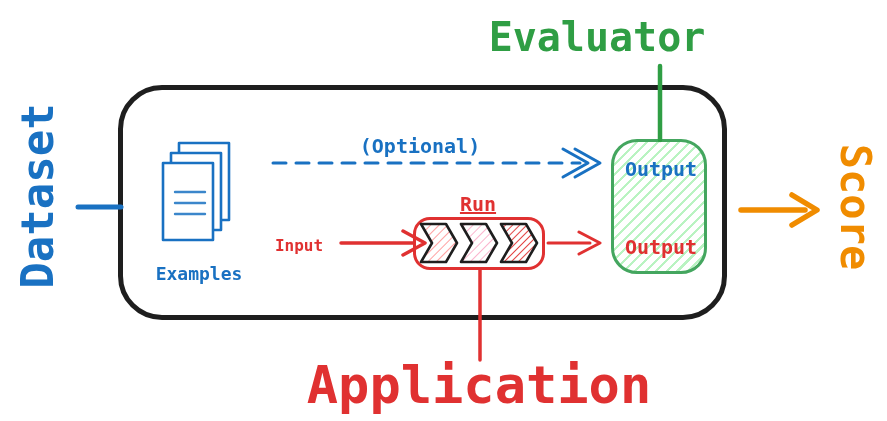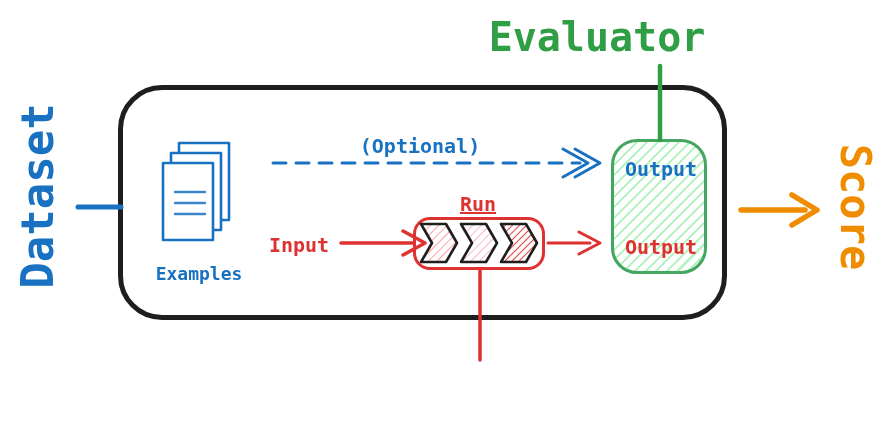--- a/index.html
+++ b/index.html
@@ -12,21 +12,21 @@
   
   .lbl-dataset{left:37px;top:196px;font-size:44px;color:#1971c2;
     transform:translate(-50%,-50%) rotate(-90deg);}
   .lbl-evaluator{left:597px;top:37px;font-size:40px;color:#2f9e44;}
   .lbl-score{left:855px;top:207px;font-size:42px;color:#f08c00;
     transform:translate(-50%,-50%) rotate(90deg);}
   .lbl-application{left:479px;top:385px;font-size:52px;color:#e03131;}
   
   .lbl-examples{left:199px;top:257px;font-size:18px;color:#1971c2;margin-top:16px;}
   .lbl-optional{left:412px;top:146px;font-size:20px;color:#1971c2;margin-left:8px;}
-  .lbl-input{left:299px;top:245px;font-size:20px;color:#e03131;}
+  .lbl-input{left:299px;top:245px;font-size:16px;color:#e03131;}
   .lbl-run{left:478px;top:204px;font-size:20px;color:#e03131;text-decoration:underline;}
   .lbl-output-top{left:661px;top:169px;font-size:20px;color:#1971c2;}
   .lbl-output-bottom{left:661px;top:247px;font-size:20px;color:#e03131;}
   
   .outer-box{
     position:absolute;left:118px;top:85px;width:609px;height:235px;
     box-sizing:border-box;border:5px solid #1e1e1e;border-radius:44px;background:transparent;
   }
   .run-box{
     position:absolute;left:413px;top:217px;width:132px;height:53px;
@@ -110,20 +110,21 @@
 
     <g stroke="#f08c00" stroke-width="5.5">
       <path d="M741 210 L805 210"></path>
       <path d="M792 195 L817 210 L792 225"></path>
     </g>
   </svg>
 
   <div class="abs lbl-dataset">Dataset</div>
   <div class="abs center lbl-evaluator">Evaluator</div>
   <div class="abs lbl-score">Score</div>
+  <div class="abs center lbl-application">Application</div>
 
   <div class="abs center lbl-examples">Examples</div>
   <div class="abs center lbl-optional">(Optional)</div>
   <div class="abs center lbl-input">Input</div>
   <div class="abs center lbl-run">Run</div>
   <div class="abs center lbl-output-top">Output</div>
   <div class="abs center lbl-output-bottom">Output</div>
 
 </div>
 

